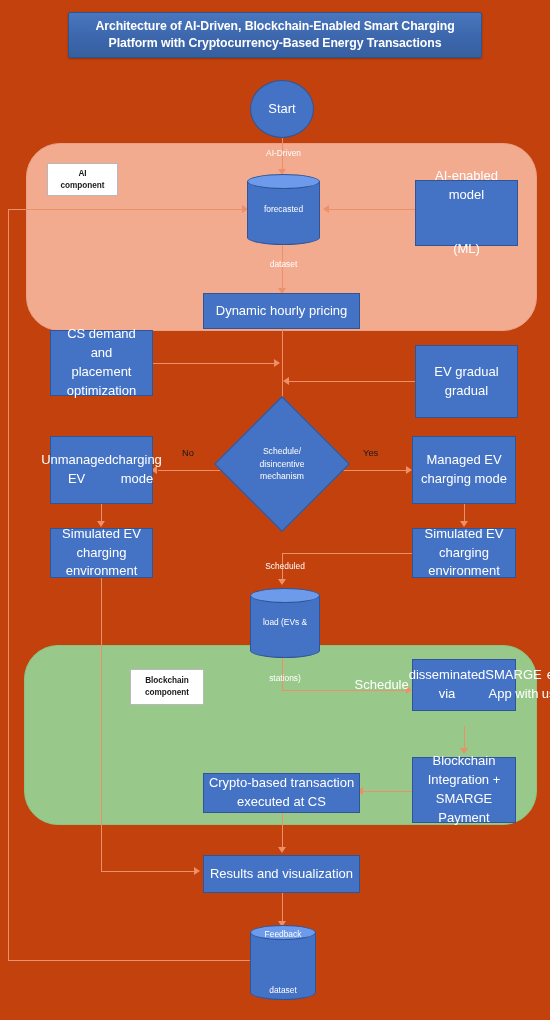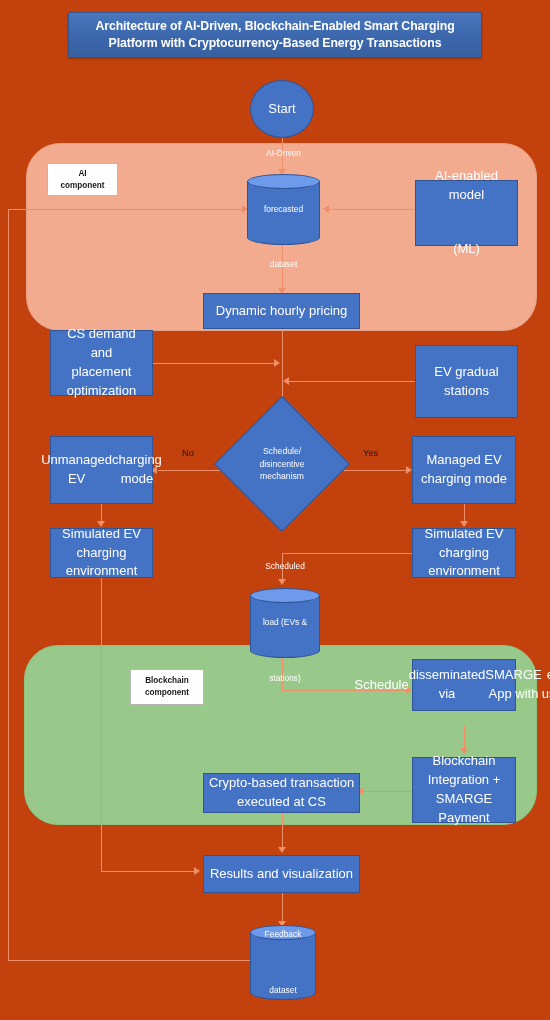--- a/index.html
+++ b/index.html
@@ -263,21 +263,21 @@
   </div>
 
   <div class="node rect" style="left:50px; top:330px; width:103px; height:66px; flex-direction:column;">
     <span>CS demand and</span>
     <span>placement</span>
     <span>optimization</span>
   </div>
 
   <div class="node rect" style="left:415px; top:345px; width:103px; height:73px; flex-direction:column;">
     <span>EV gradual</span>
-    <span>stations</span>
+    <span>gradual</span>
   </div>
 
   <div class="diamond" style="left:234px; top:416px; width:96px; height:96px;">
     <div class="shape"></div>
     <div class="lbl" style="flex-direction:column;">
       <span>Schedule/</span>
       <span>disincentive</span>
       <span>mechanism</span>
     </div>
   </div>

